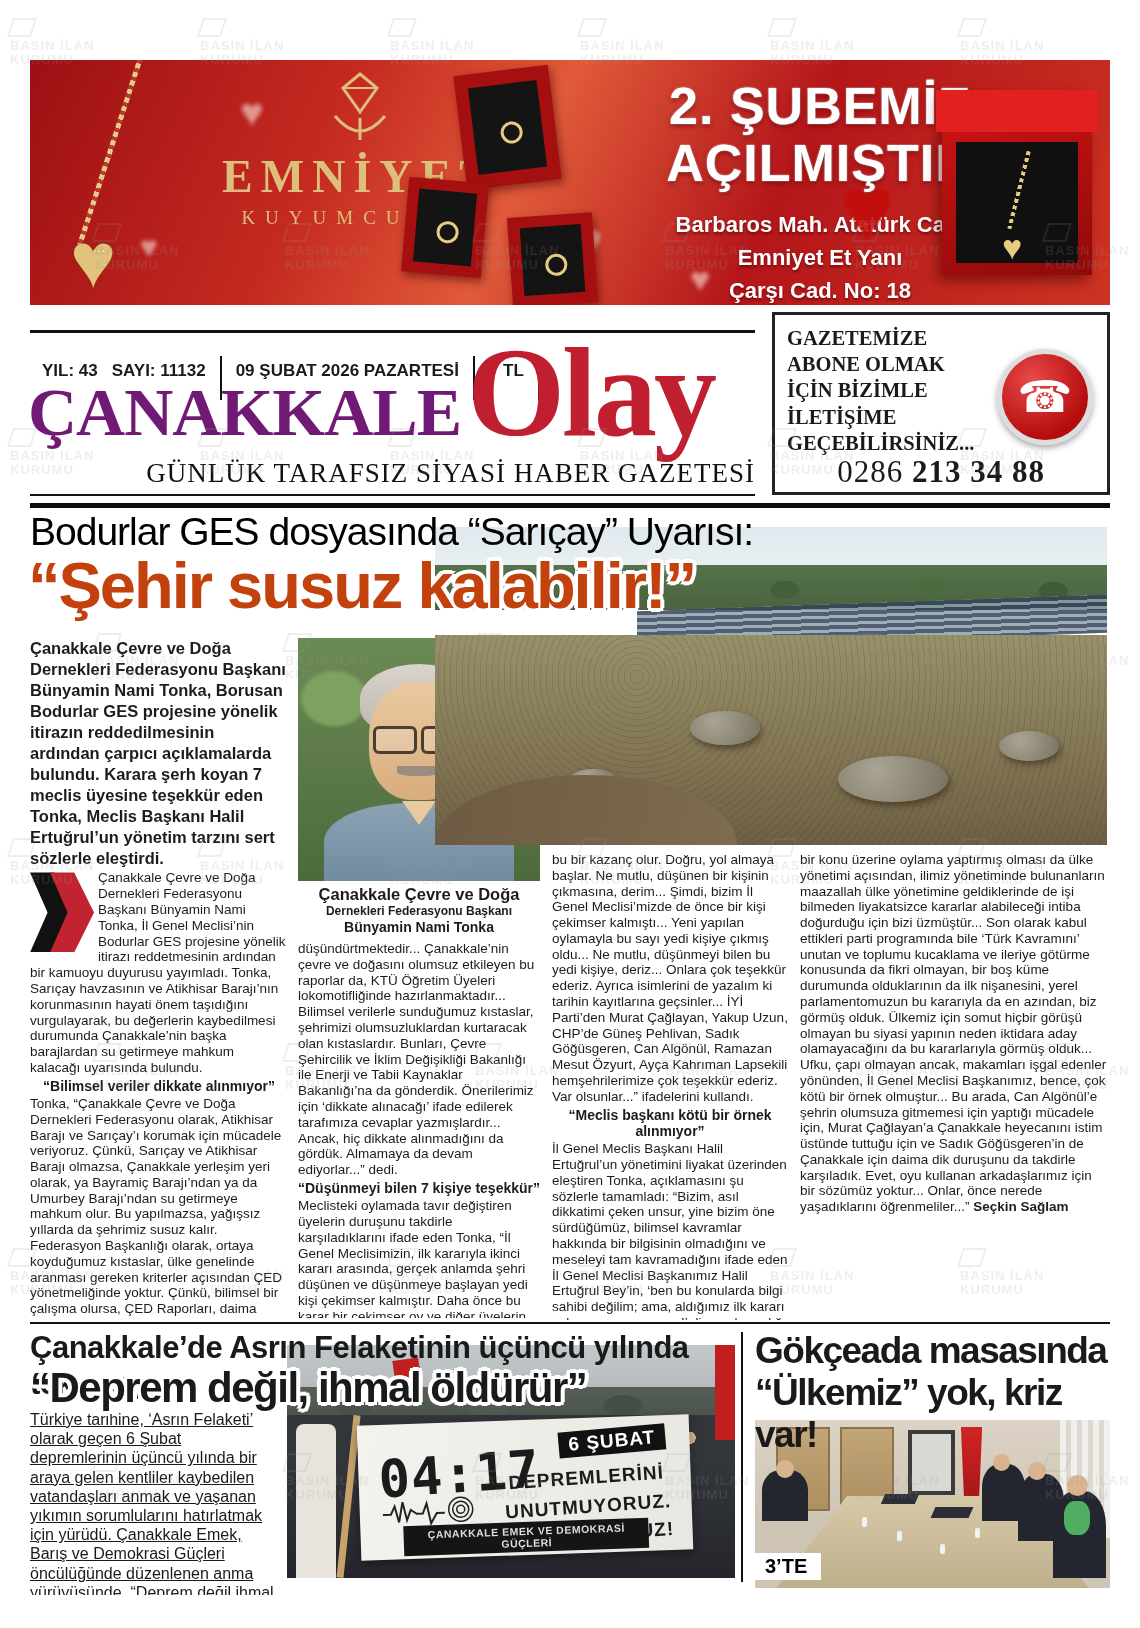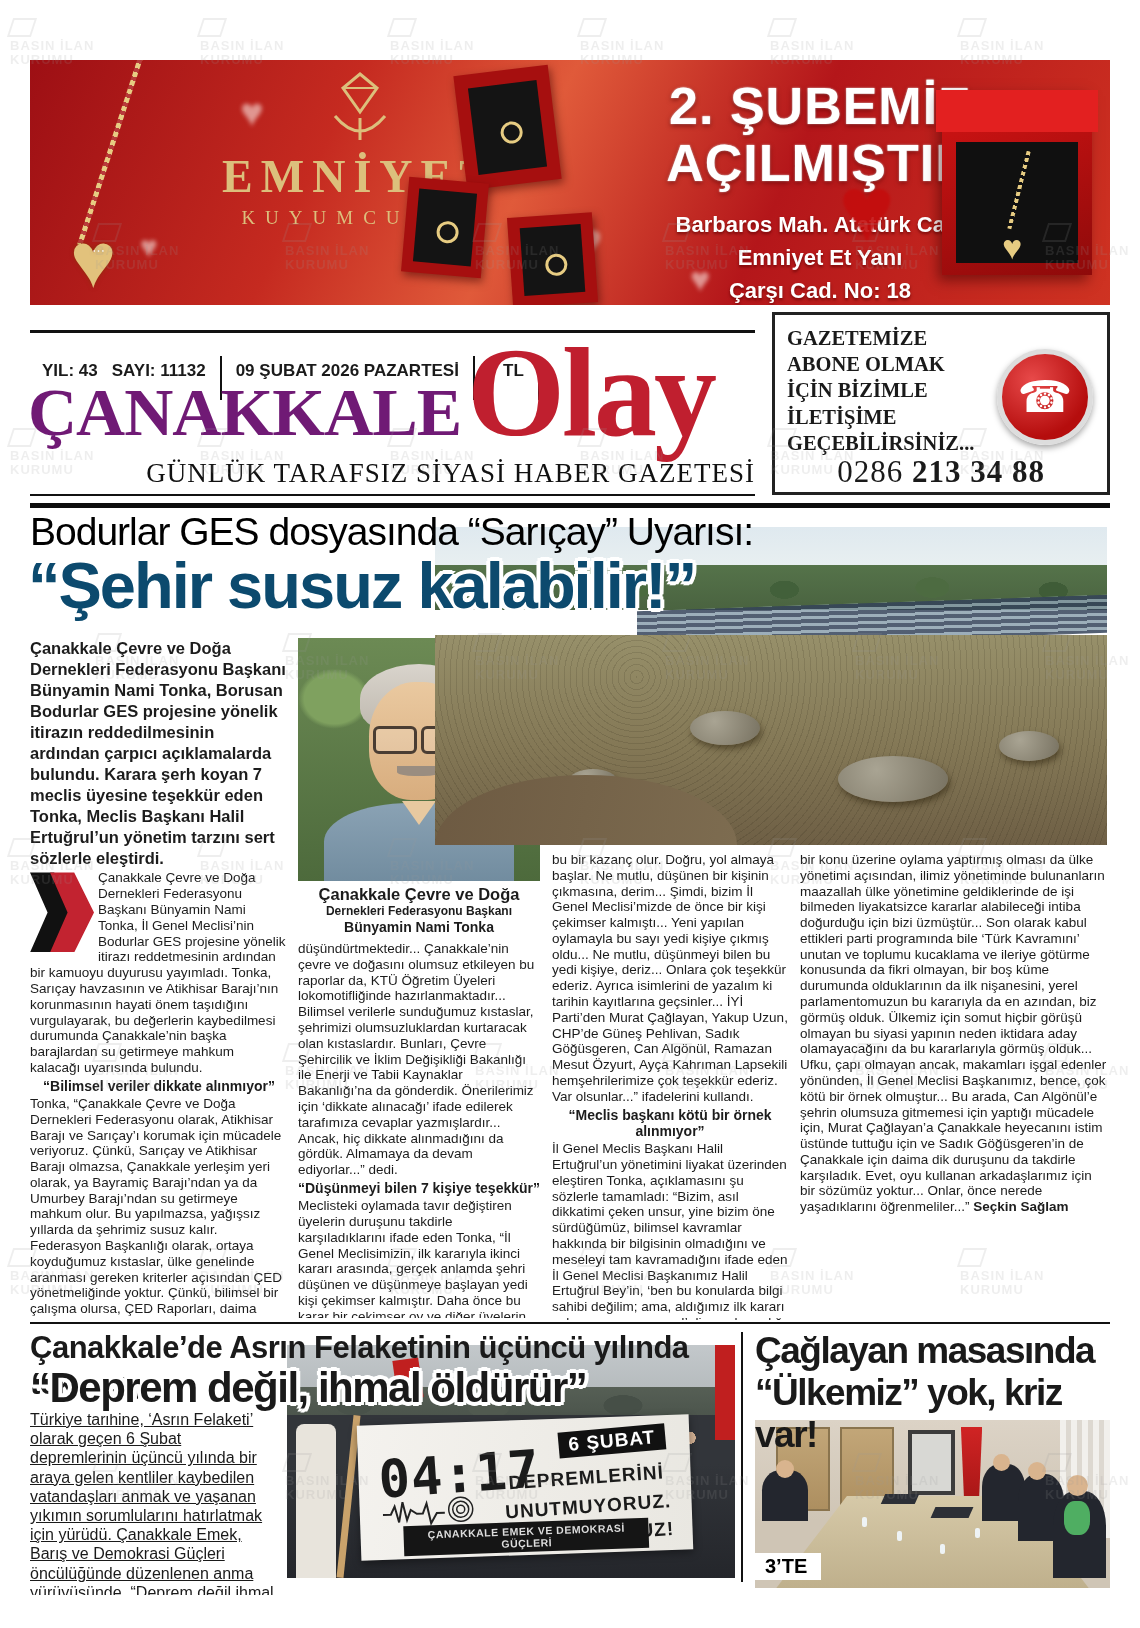--- a/index.html
+++ b/index.html
@@ -74,21 +74,21 @@
       border-radius:15px;text-align:center;font-family:"Liberation Serif",serif;font-weight:bold;
       font-size:17px;padding:3px 0;}
   .sub-phone{position:absolute;left:0;bottom:2px;width:100%;text-align:center;
       font-family:"Liberation Serif",serif;font-size:31px;letter-spacing:1px;}
   .sub-phone b{font-weight:bold;}
 
   
   .kicker{left:30px;top:510px;width:820px;font-size:39px;font-weight:400;letter-spacing:-1px;
       z-index:6;color:#000;}
   .headline{left:28px;top:548px;width:860px;font-size:65px;font-weight:800;letter-spacing:-2px;
-      z-index:6;color:#0c4a6e;
+      z-index:6;color:#c2410c;
       text-shadow:-3px -3px 0 #fff,3px -3px 0 #fff,-3px 3px 0 #fff,3px 3px 0 #fff,
                   -4px 0 0 #fff,4px 0 0 #fff,0 -4px 0 #fff,0 4px 0 #fff;}
   .main-photo{left:435px;top:527px;width:672px;height:318px;overflow:hidden;z-index:1;}
   .mp-sky{position:absolute;left:0;top:0;width:100%;height:20%;
       background:linear-gradient(#dfe9ef,#eef3f2);}
   .mp-trees{position:absolute;left:0;top:12%;width:100%;height:14%;
       background:radial-gradient(20px 14px at 10% 60%,#3f5a35 60%,transparent 61%),
                  radial-gradient(26px 16px at 30% 50%,#4a6a3e 60%,transparent 61%),
                  radial-gradient(24px 15px at 52% 55%,#42603a 60%,transparent 61%),
                  radial-gradient(28px 17px at 74% 50%,#4d6b41 60%,transparent 61%),
@@ -376,21 +376,21 @@
     <div class="b-lines">
       <div>DEPREMLERİNİ</div>
       <div>UNUTMUYORUZ.</div>
       <div>AFFETMİYORUZ!</div>
     </div>
     <div class="b-footer">ÇANAKKALE EMEK VE DEMOKRASİ GÜÇLERİ</div>
   </div>
 </div>
 
 <div class="abs g-head">
-  <div>Çağlayan masasında</div>
+  <div>Gökçeada masasında</div>
   <div>“Ülkemiz” yok, kriz var!</div>
 </div>
 
 <div class="abs meeting">
   <div class="me-door" style="left:6%;top:4%;width:14%;height:48%"></div>
   <div class="me-door" style="left:24%;top:4%;width:14%;height:48%"></div>
   <div class="me-frame"></div>
   <div class="me-flag"></div>
   <div class="me-curtain"></div>
   <div class="me-table"></div>

